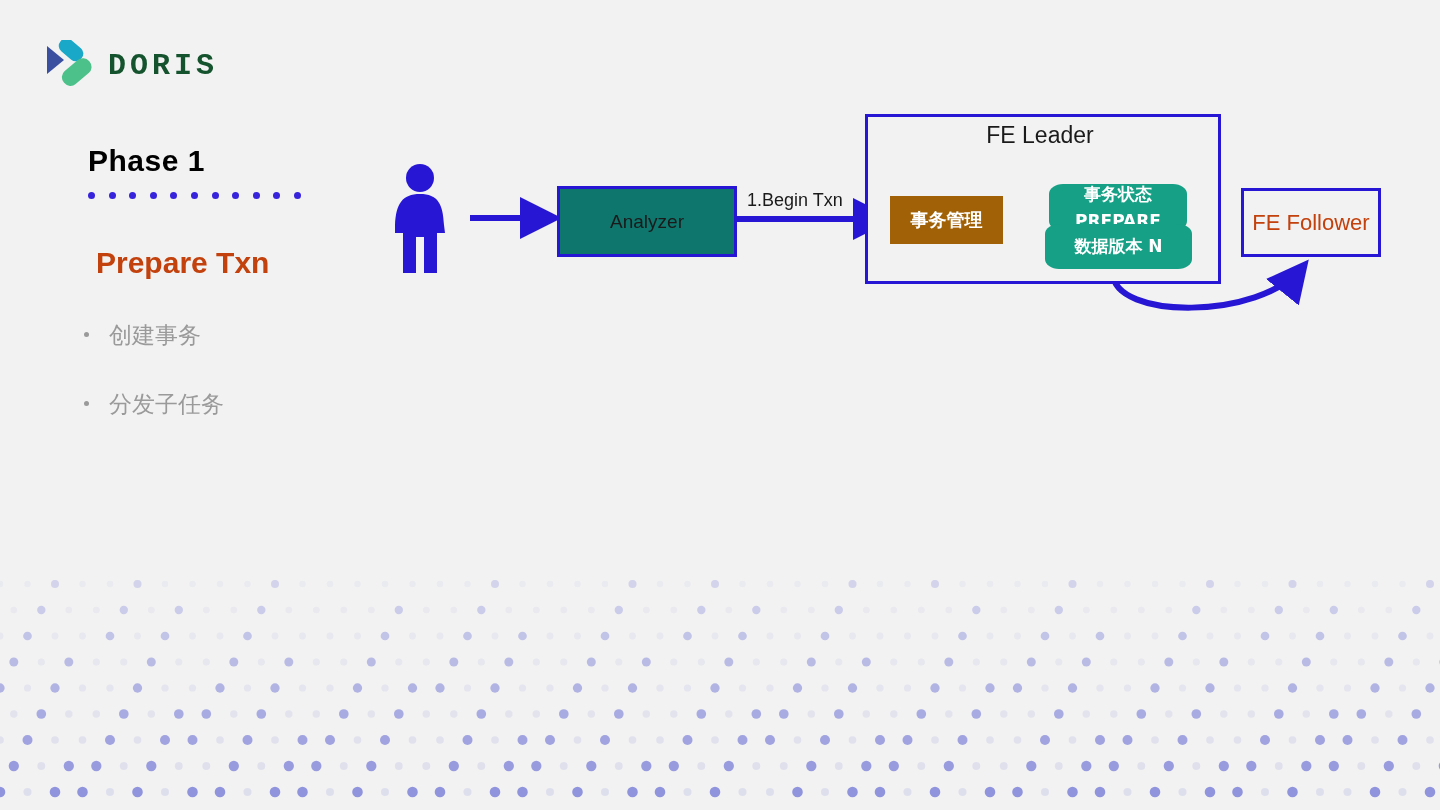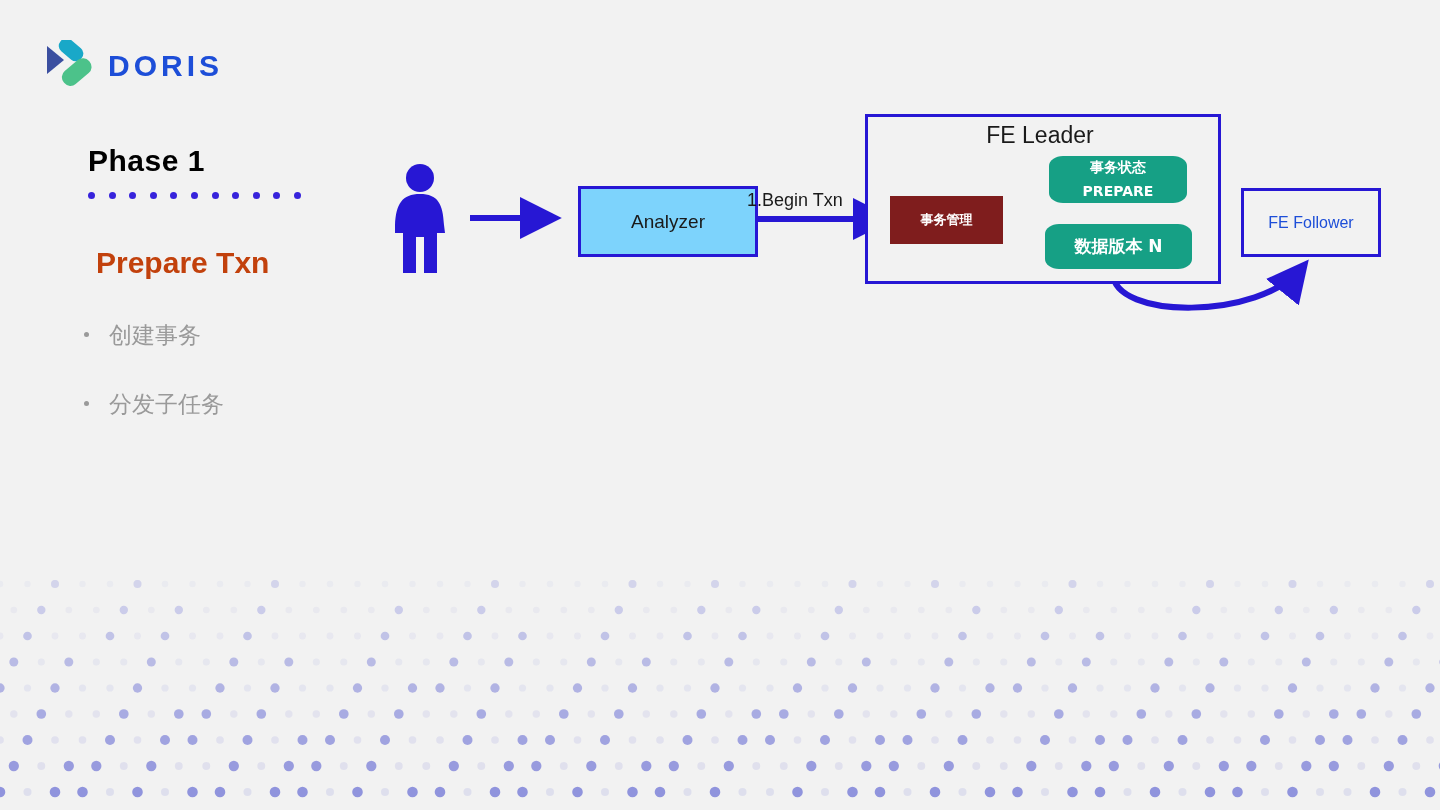--- a/index.html
+++ b/index.html
@@ -33,22 +33,22 @@
     top: 40px;
     display: flex;
     align-items: center;
     gap: 14px;
   }
   #logo-mark { width: 50px; height: 52px; display: block; }
   #logo-word {
     font-size: 30px;
     font-weight: 700;
     letter-spacing: 4px;
-    color: #1d4ed8;
-    font-family: Liberation Sans, sans-serif;
+    color: #14532d;
+    font-family: Liberation Mono, monospace;
   }
 
   
   #phase-label {
     position: absolute;
     left: 88px;
     top: 144px;
     font-size: 30px;
     font-weight: 700;
     color: #000000;
@@ -115,23 +115,23 @@
     position: absolute;
     font-family: "Liberation Sans", "DejaVu Sans", sans-serif;
     white-space: nowrap;
   }
   #person-icon { position: absolute; left: 388px; top: 163px; }
   #analyzer-box {
     position: absolute;
     left: 557px; top: 186px;
     width: 174px; height: 65px;
     border: 3px solid #2717d4;
-    background: #7dd3fc;
+    background: #0f766e;
     display: flex; align-items: center; justify-content: center;
-    font-size: 19px; color: #1a1a1a; margin-left: 21px;
+    font-size: 19px; color: #1a1a1a;
   }
   #feleader-box {
     position: absolute;
     left: 865px; top: 114px;
     width: 350px; height: 164px;
     border: 3px solid #2717d4;
     background: #f2f2f2;
   }
   #feleader-title {
     position: absolute; left: 865px; top: 122px;
@@ -139,45 +139,45 @@
     font-size: 23px; color: #1a1a1a;
   }
   #begintxn-label {
     position: absolute; left: 747px; top: 190px;
     font-size: 18px; color: #1a1a1a;
   }
   #txn-mgr-box {
     position: absolute;
     left: 890px; top: 196px;
     width: 113px; height: 48px;
-    background: #7f1d1d;
+    background: #a16207;
     display: flex; align-items: center; justify-content: center;
-    color: #ffffff; font-size: 13px; font-weight: 700;
+    color: #ffffff; font-size: 18px; font-weight: 700;
     font-family: "DejaVu Sans", sans-serif;
     text-align: right;
   }
   .cyl {
     position: absolute;
     background: #16a085;
     border-radius: 14px / 10px;
     display: flex; flex-direction: column;
     align-items: center; justify-content: center;
     color: #ffffff; font-weight: 700; line-height: 1.08;
     font-family: "DejaVu Sans", sans-serif;
   }
-  #txn-state-cyl { left: 1049px; top: 156px; width: 138px; height: 47px; font-size: 14px; gap: 8px; }
+  #txn-state-cyl { left: 1049px; top: 184px; width: 138px; height: 47px; font-size: 17px; gap: 8px; }
   #data-ver-cyl  { left: 1045px; top: 224px; width: 147px; height: 45px; font-size: 17px; align-items: center; }
   #fefollower-box {
     position: absolute;
     left: 1241px; top: 188px;
     width: 134px; height: 63px;
     border: 3px solid #2717d4;
     background: #f2f2f2;
     display: flex; align-items: center; justify-content: center;
-    font-size: 16px; color: #1d4ed8;
+    font-size: 22px; color: #c2410c;
   }
 </style>
 </head>
 <body>
 
 <div id="slide">
 
   <svg id="dot-field" viewBox="0 0 1440 230" preserveAspectRatio="none" aria-hidden="true">
       <circle cx="0.0" cy="4.0" r="3.22" fill="#6a6fd4" fill-opacity="0.052"></circle>
       <circle cx="27.5" cy="4.0" r="3.22" fill="#6a6fd4" fill-opacity="0.052"></circle>

